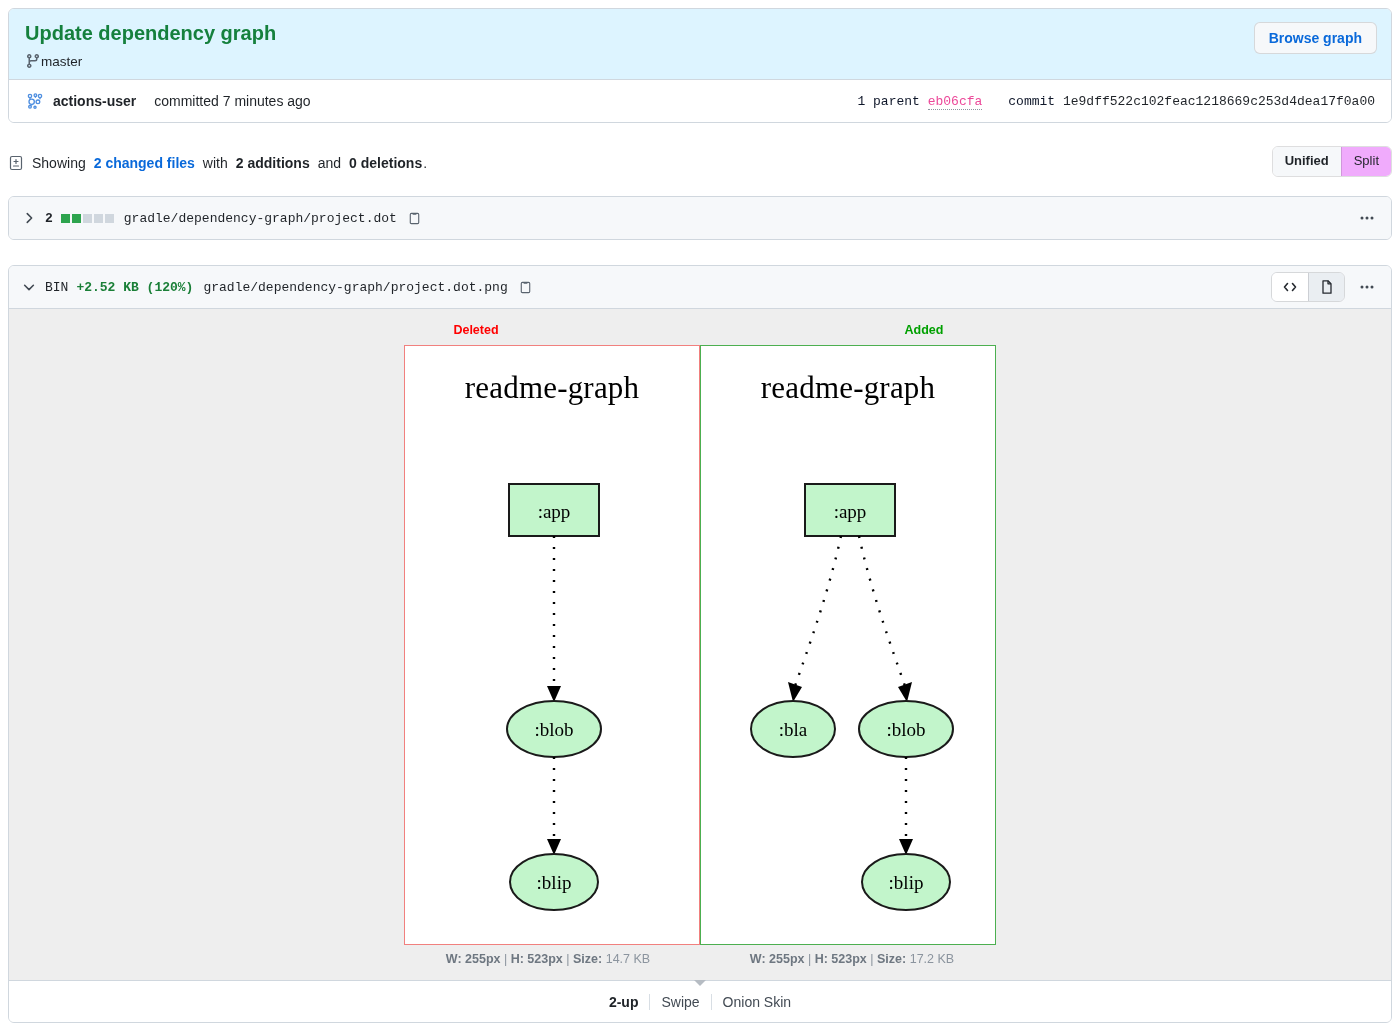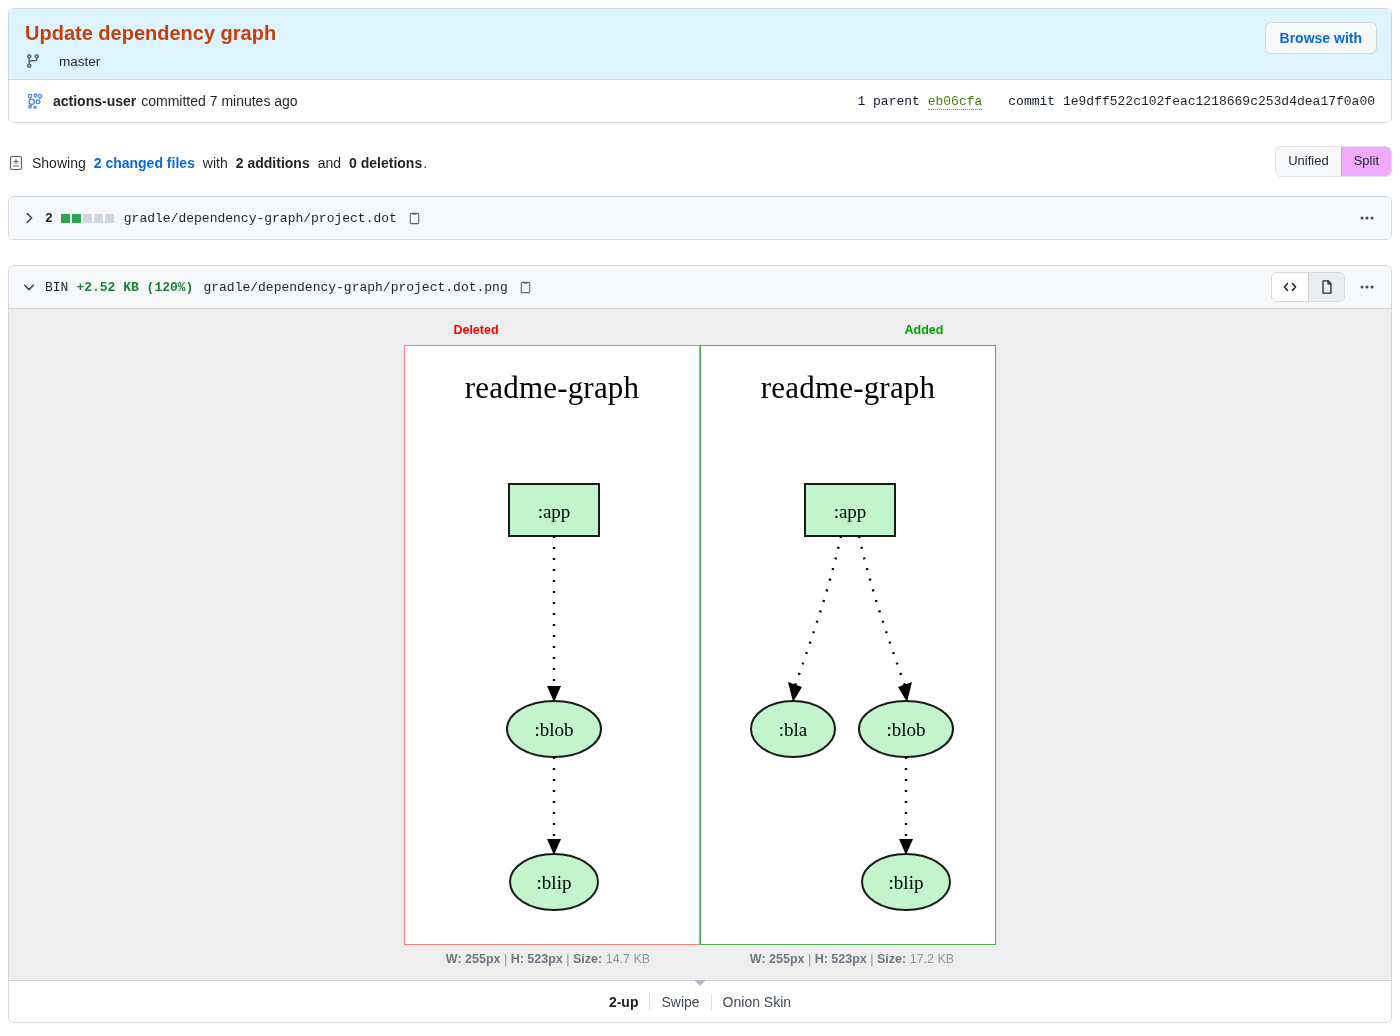--- a/index.html
+++ b/index.html
@@ -15,65 +15,65 @@
   .commit-card {
     position: absolute; left: 8px; top: 8px; width: 1384px;
     border: 1px solid #d0d7de; border-radius: 6px; overflow: hidden;
     background: #ffffff;
   }
   .commit-head {
     background: #ddf4ff; padding: 12px 16px 10px 16px; position: relative;
     border-bottom: 1px solid #d0d7de;
   }
   .commit-title {
-    font-size: 20px; font-weight: bold; color: #c2410c; line-height: 1.2;
+    font-size: 20px; font-weight: bold; color: #15803d; line-height: 1.2;
     margin: 0 0 8px 0;
   }
-  .branch-line { display: flex; align-items: center; gap: 18px; font-size: 13.5px; color: #1f2328; }
+  .branch-line { display: flex; align-items: center; gap: 0; font-size: 13.5px; color: #1f2328; }
   .branch-line svg { display:block; }
   .browse-btn {
     position: absolute; right: 14px; top: 13px;
     background: #f6f8fa; border: 1px solid rgba(31,35,40,.15); border-radius: 6px;
     color: #0969da; font-size: 14px; font-weight: bold;
     padding: 7px 14px; cursor: pointer; font-family: inherit;
   }
   .commit-meta {
     display: flex; align-items: center; padding: 9px 16px; background:#ffffff;
     font-size: 14px; position: relative; min-height: 42px;
   }
   .author-ico { margin-right: 8px; display: flex; align-items: center; }
   .author-name { font-weight: bold; }
   .meta-text { color: #1f2328; }
   .meta-right {
     position: absolute; right: 16px; top: 0; height: 100%;
     display: flex; align-items: center; gap: 26px;
     font-family: "Liberation Mono", monospace; font-size: 13px; color: #1f2328;
   }
   .meta-right .label { color: #0f172a; }
-  .sha-link { color: #4d7c0f; border-bottom: 1px dotted #8c959f; text-decoration: none; }
+  .sha-link { color: #ec4899; border-bottom: 1px dotted #8c959f; text-decoration: none; }
   .sha-plain { color: #1f2328; }
 
   
   .showing-bar {
     position: absolute; left: 8px; top: 146px; width: 1384px; height: 34px;
     display: flex; align-items: center;
   }
   .showing-left { display: flex; align-items: center; gap: 8px; font-size: 14px; }
   .showing-left .ico { display:flex; align-items:center; }
   .blue { color: #0969da; font-weight: bold; }
   .bold { font-weight: bold; }
   .seg-group {
     position: absolute; right: 0; top: 0;
     display: flex; border: 1px solid rgba(31,35,40,.15); border-radius: 6px; overflow: hidden;
   }
   .seg {
     font-size: 13px; padding: 6px 12px; background: #f0abfc; cursor: pointer;
     border: none; font-family: inherit; color: #1f2328; line-height:1.3;
   }
-  .seg.active { background: #f6f8fa; font-weight: normal; }
+  .seg.active { background: #f6f8fa; font-weight: bold; }
   .seg + .seg { border-left: 1px solid rgba(31,35,40,.15); }
 
   
   .file-box {
     position: absolute; left: 8px; width: 1384px;
     border: 1px solid #d0d7de; border-radius: 6px; background: #ffffff; overflow: hidden;
   }
   #file-1 { top: 196px; }
   #file-2 { top: 265px; }
   .file-header {
@@ -157,38 +157,38 @@
     <div class="commit-head">
       <div class="commit-title">Update dependency graph</div>
       <div class="branch-line">
         <span>
           <svg width="16" height="16" viewBox="0 0 16 16" fill="#59636e">
             <path d="M9.5 3.25a2.25 2.25 0 1 1 3 2.122V6A2.5 2.5 0 0 1 10 8.5H6a1 1 0 0 0-1 1v1.128a2.251 2.251 0 1 1-1.5 0V5.372a2.25 2.25 0 1 1 1.5 0v1.836A2.493 2.493 0 0 1 6 7h4a1 1 0 0 0 1-1v-.628A2.25 2.25 0 0 1 9.5 3.25Zm-6 0a.75.75 0 1 0 1.5 0 .75.75 0 0 0-1.5 0Zm8.25-.75a.75.75 0 1 0 0 1.5.75.75 0 0 0 0-1.5ZM4.25 12a.75.75 0 1 0 0 1.5.75.75 0 0 0 0-1.5Z"></path>
           </svg>
         </span>
         <span>master</span>
       </div>
-      <button class="browse-btn">Browse with</button>
+      <button class="browse-btn">Browse graph</button>
     </div>
 
     <div class="commit-meta">
       <span class="author-ico">
         <svg width="20" height="20" viewBox="0 0 24 24" fill="none" stroke="#4f8fe0" stroke-width="1.6">
           <circle cx="6" cy="6" r="2"></circle>
             <circle cx="12.5" cy="5" r="1.6"></circle>
             <circle cx="18" cy="6" r="2"></circle>
           <circle cx="8" cy="13" r="3.2"></circle>
             <circle cx="15.5" cy="13" r="2.2"></circle>
           <circle cx="6" cy="19" r="1.6"></circle>
             <circle cx="12" cy="19.5" r="1.3"></circle>
           <path d="M6 8v2M18 8v2M8 16.2v1.2M12.5 6.6v1.6"></path>
         </svg>
       </span>
       <span class="author-name">actions-user</span>
-      <span class="meta-text" style="margin-left:5px;">committed 7 minutes ago</span>
+      <span class="meta-text" style="margin-left:18px;">committed 7 minutes ago</span>
       <span class="meta-right">
         <span>
           <span class="label">1 parent</span>
           <a class="sha-link" href="#">eb06cfa</a>
         </span>
         <span>
           <span class="label">commit</span>
           <span class="sha-plain">1e9dff522c102feac1218669c253d4dea17f0a00</span>
         </span>
       </span>

